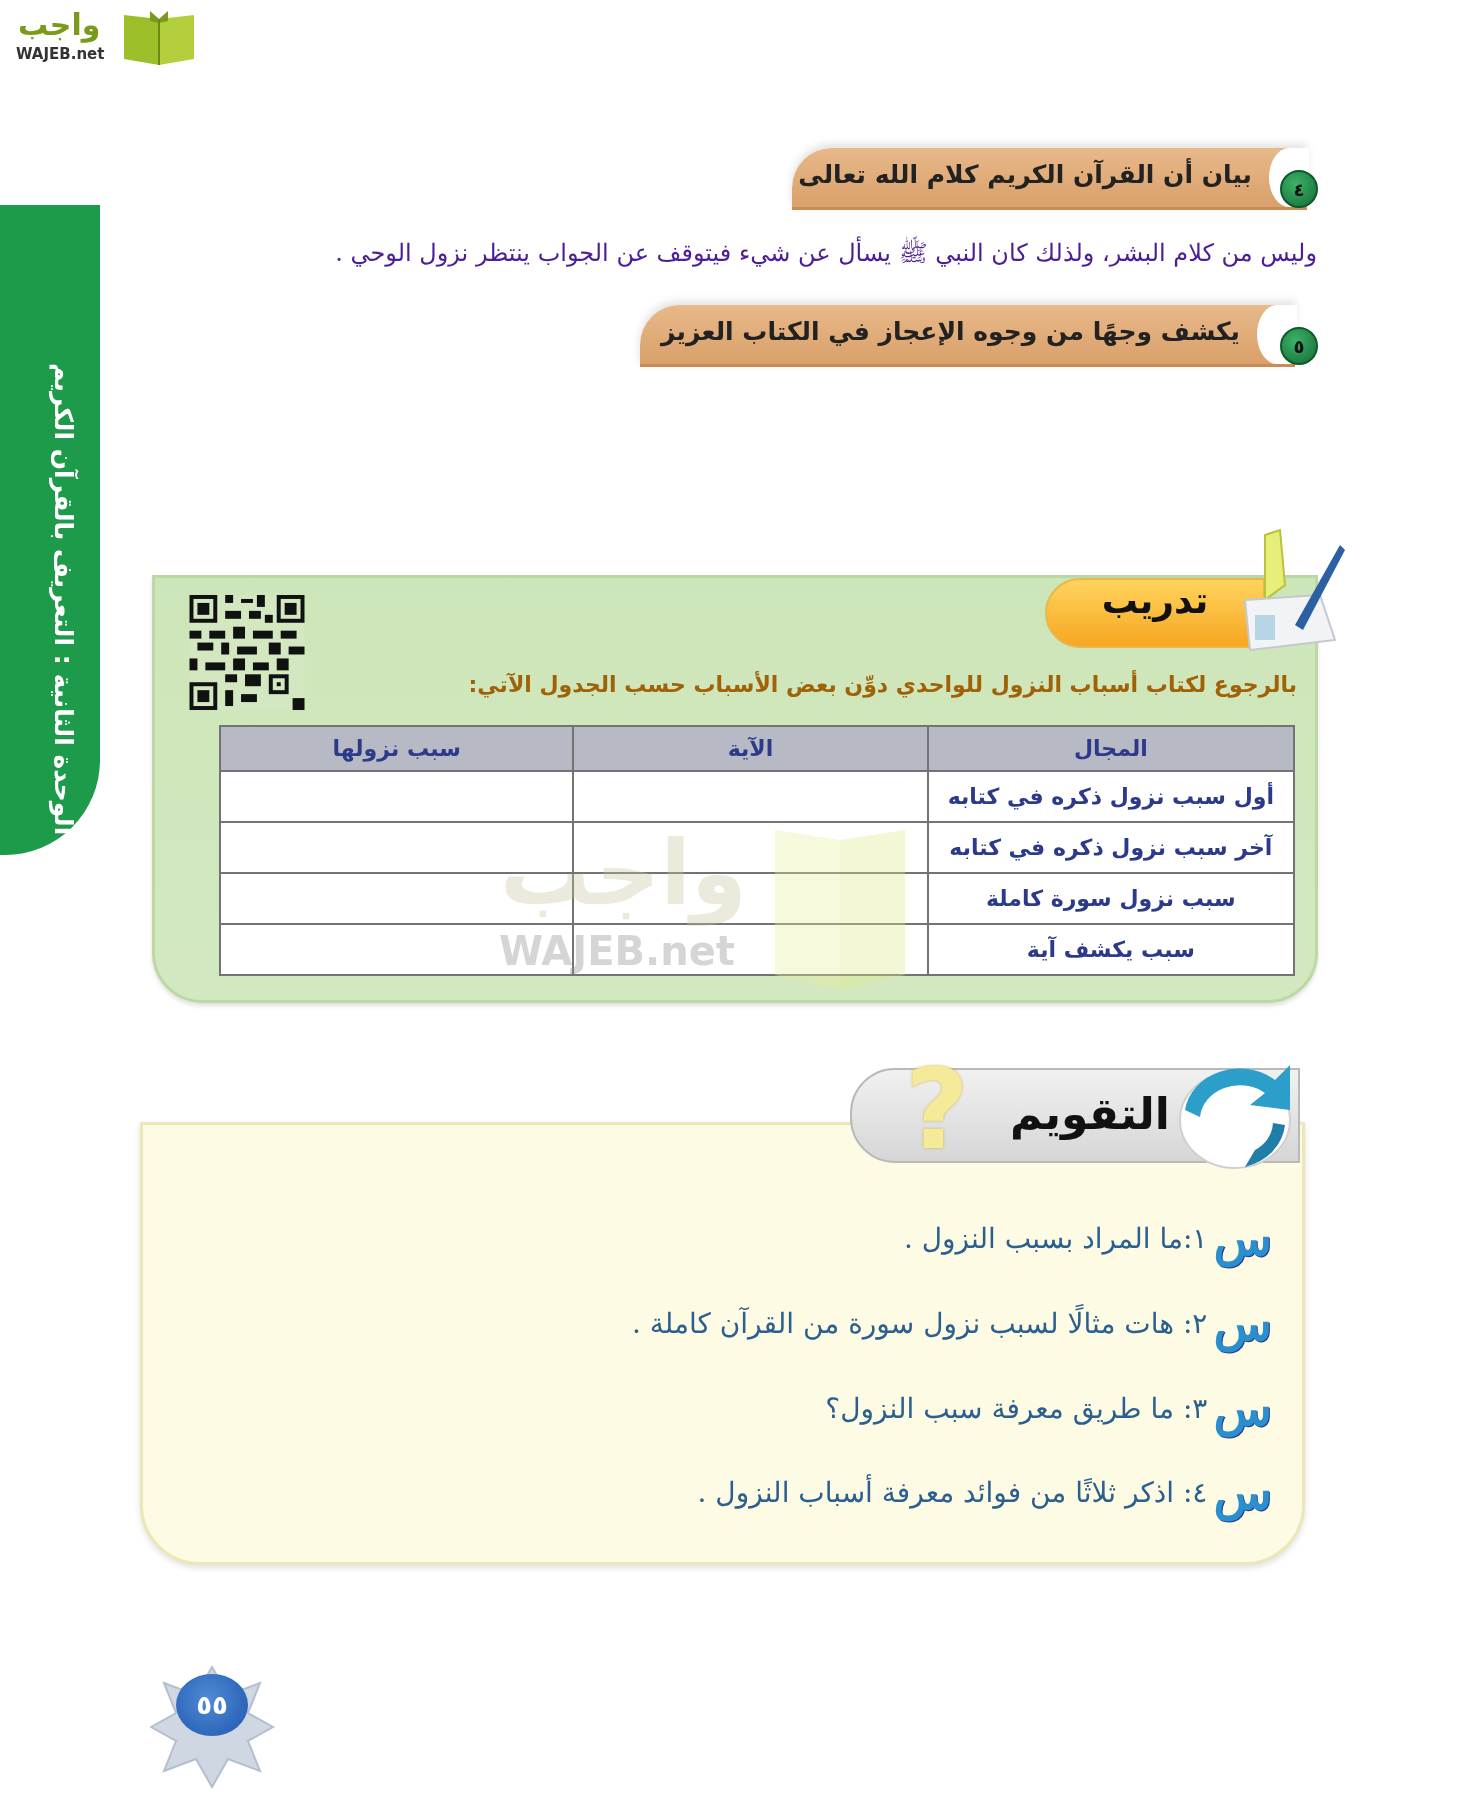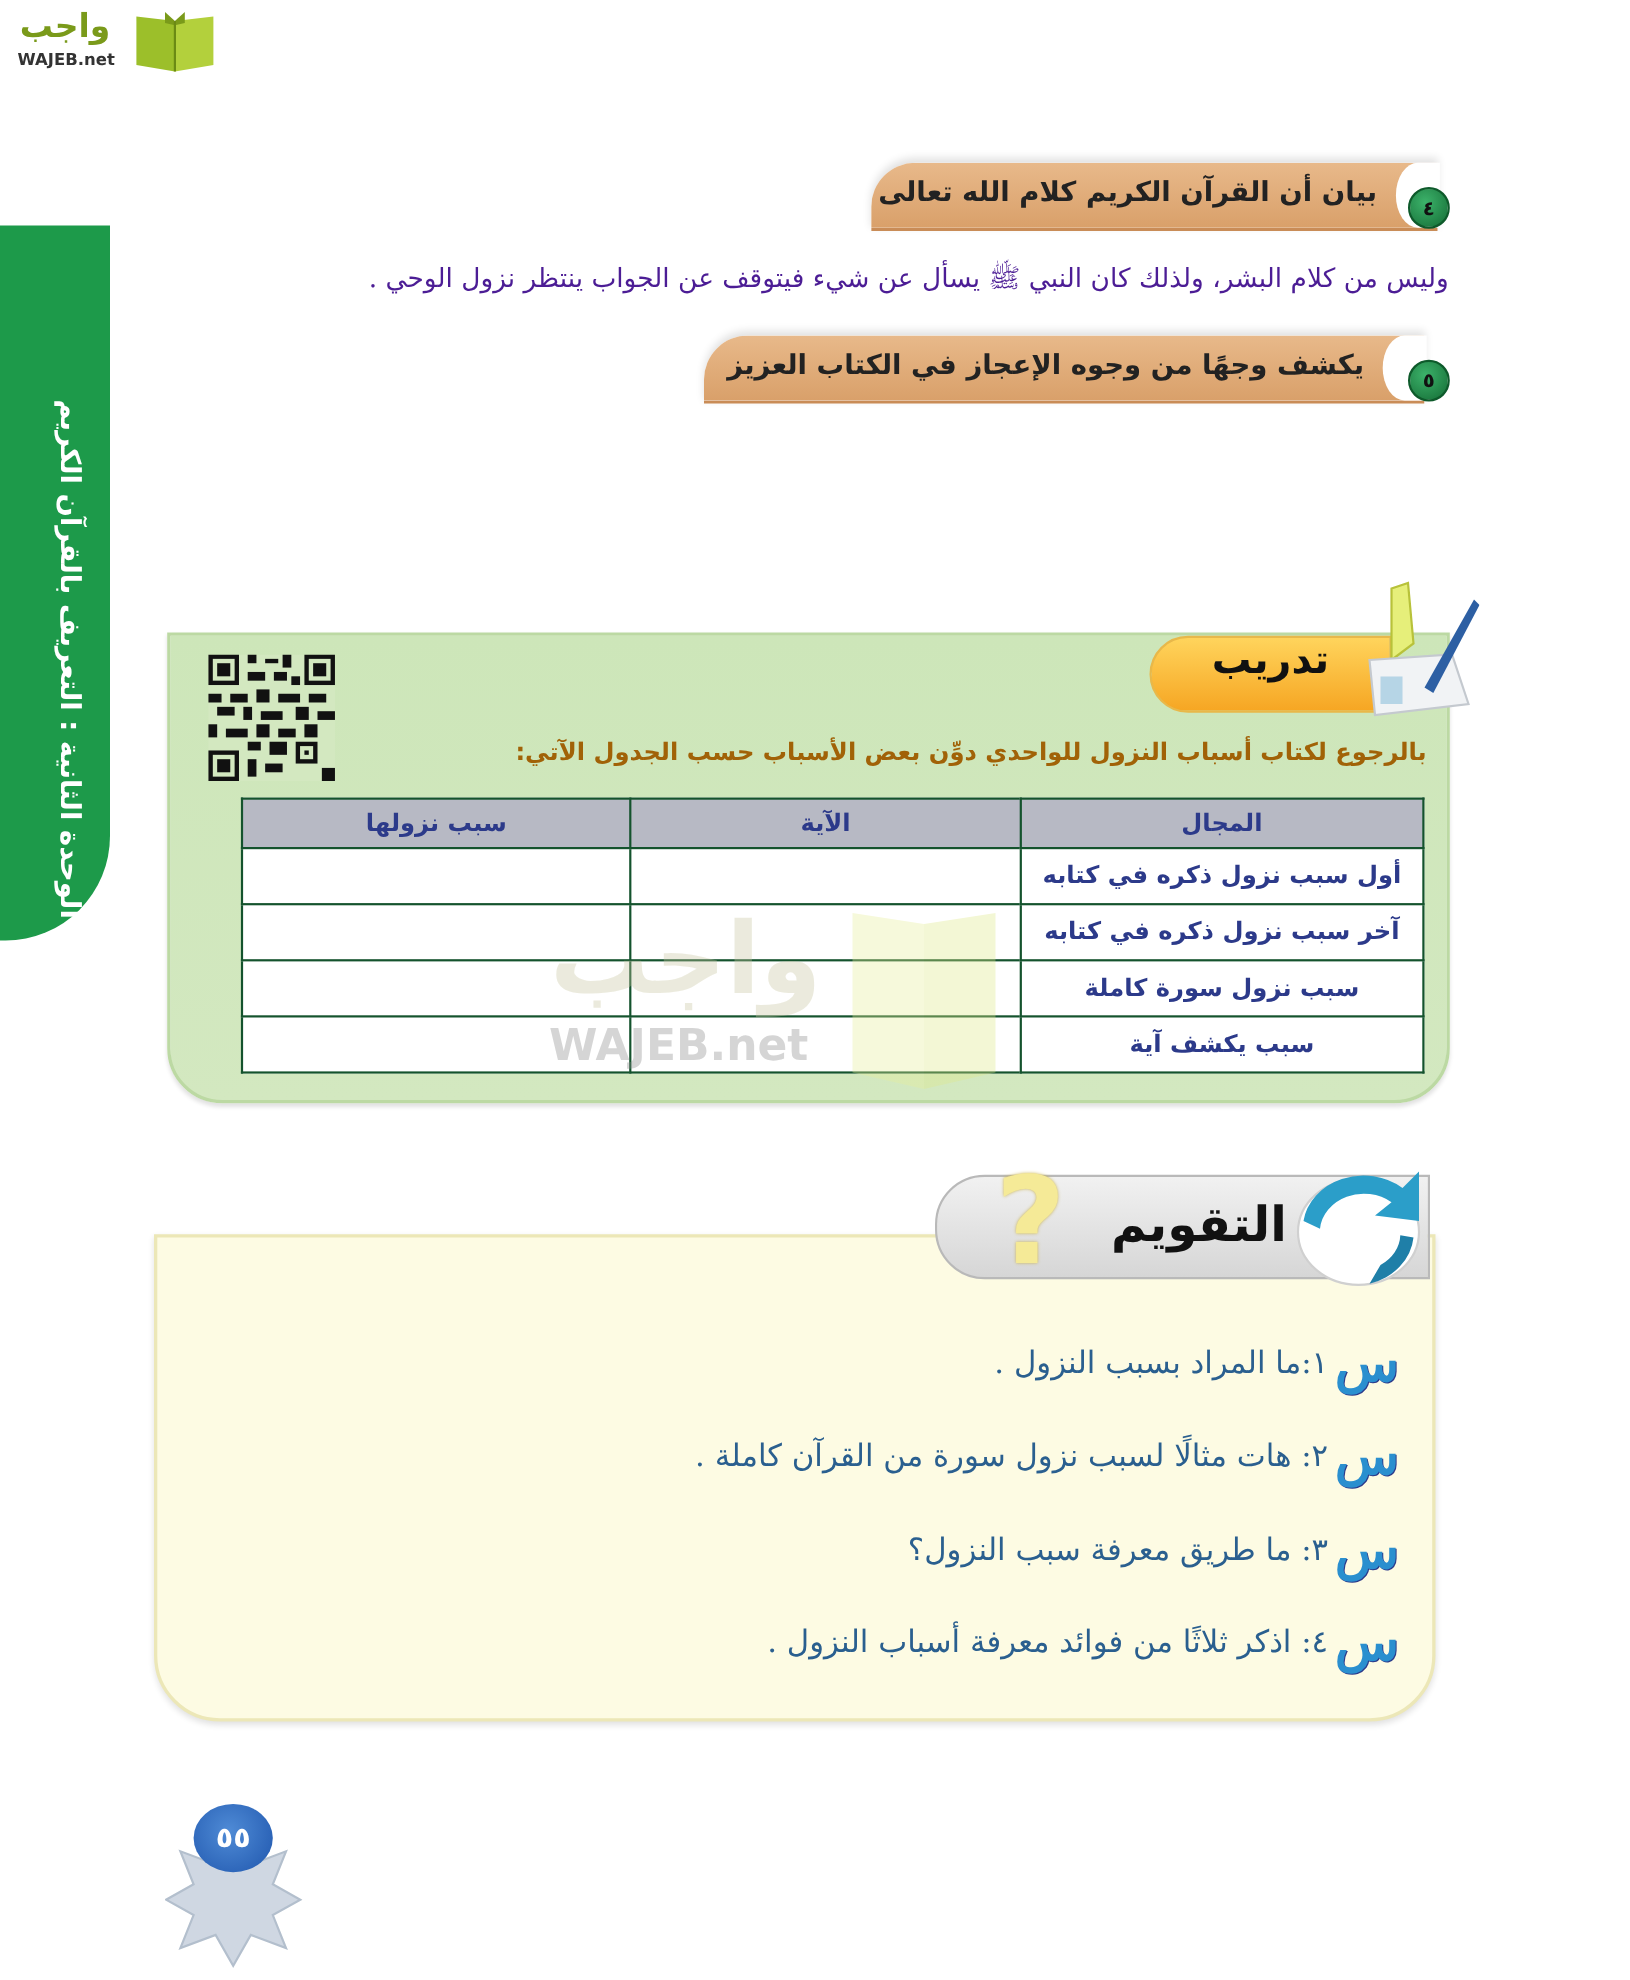--- a/index.html
+++ b/index.html
@@ -37,21 +37,21 @@
                box-shadow: 0 3px 4px rgba(0,0,0,0.12); }
   .train-badge { position: absolute; left: 1045px; top: 578px; width: 220px; height: 70px;
                  background: linear-gradient(#ffd45c, #f6a623); border-radius: 38px 0 0 38px; border: 2px solid #e8b84a;
                  display: flex; align-items: flex-start; justify-content: center; }
   .train-badge-label { font-size: 36px; font-weight: bold; color: #111; }
   .train-icon { position: absolute; left: 1225px; top: 525px; width: 120px; height: 140px; }
   .qr { position: absolute; left: 188px; top: 595px; width: 118px; height: 115px; }
   .train-instr { position: absolute; right: 185px; top: 672px; font-size: 22px; font-weight: bold; color: #a16207; direction: rtl; white-space: nowrap; }
 
   table.causes { position: absolute; left: 219px; top: 725px; width: 1076px; border-collapse: collapse; direction: rtl; background: #fff; }
-  table.causes th, table.causes td { border: 2px solid #14532d; height: 51px; font-size: 22px; font-weight: bold; color: #2c3a8a; text-align: center; }
+  table.causes th, table.causes td { border: 2px solid #737373; height: 51px; font-size: 22px; font-weight: bold; color: #2c3a8a; text-align: center; }
   table.causes th { background: #b7b9c4; height: 45px; }
   table.causes td.field { text-align: center; }
 
   .watermark { position: absolute; left: 495px; top: 820px; width: 420px; height: 170px; opacity: 0.35; pointer-events: none; }
   .wm-ar { position: absolute; left: 5px; top: 0; font-size: 90px; font-weight: bold; color: #c8c6a0; direction: rtl; }
   .wm-en { position: absolute; left: 4px; top: 108px; font-size: 40px; font-weight: bold; color: #888; }
 
   
   .eval-box { position: absolute; left: 140px; top: 1122px; width: 1165px; height: 443px;
               background: #fdfbe3; border: 3px solid #ece7b7; border-radius: 0 0 60px 60px;
@@ -63,21 +63,21 @@
                  text-shadow: 0 0 3px #c9b24d; line-height: 1; }
   .arrow-icon { position: absolute; left: 1165px; top: 1055px; width: 140px; height: 120px; }
 
   .question { position: absolute; right: 210px; height: 50px; direction: rtl; white-space: nowrap; display: flex; align-items: center; }
   .q-glyph { font-family: "DejaVu Serif", serif; font-size: 48px; font-weight: bold; color: #2a8fcf; margin-left: 6px;
              text-shadow: 1px 1px 0 #2c3a8a; }
   .q-text { font-family: "DejaVu Serif", serif; font-size: 28px; color: #2a5f8f; }
 
   
   .page-num-star { position: absolute; left: 150px; top: 1665px; width: 125px; height: 125px; }
-  .page-num { position: absolute; left: 176px; top: 1640px; width: 72px; height: 62px; border-radius: 50%;
+  .page-num { position: absolute; left: 176px; top: 1674px; width: 72px; height: 62px; border-radius: 50%;
               background: radial-gradient(circle at 45% 40%, #4f8bd6, #1f56ad); color: #fff; font-weight: bold; font-size: 26px;
               display: flex; align-items: center; justify-content: center; }
 </style>
 </head>
 <body>
 
 <div class="logo">
   <span class="logo-ar">واجب</span>
   <span class="logo-en">WAJEB.net</span>
   <svg class="logo-book" viewBox="0 0 78 58">

